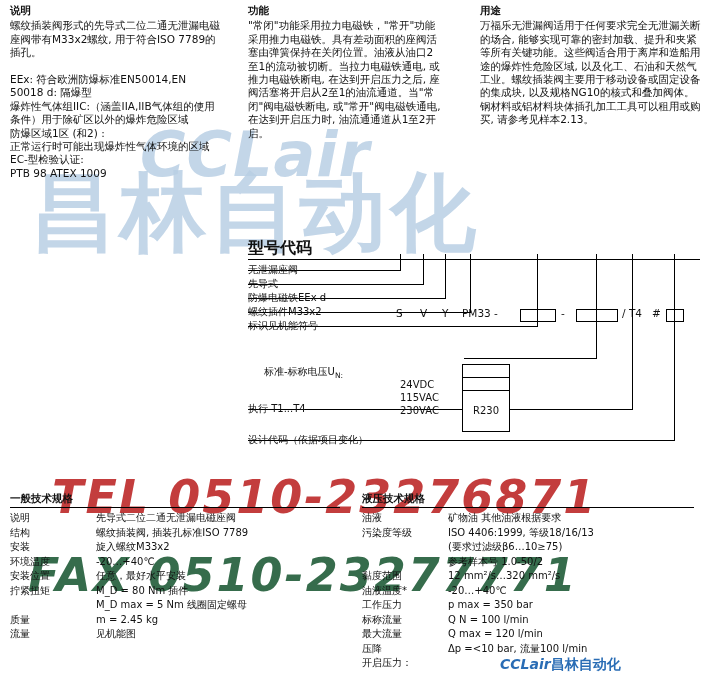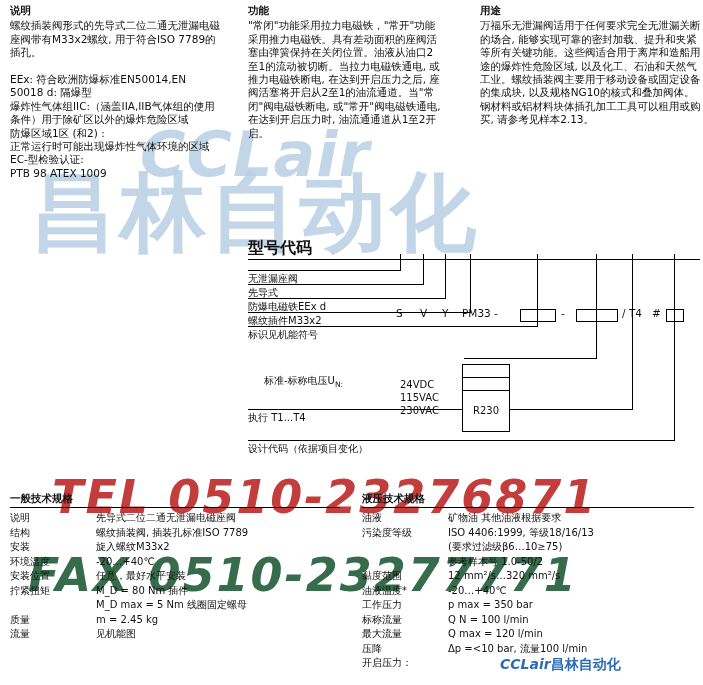--- a/index.html
+++ b/index.html
@@ -64,21 +64,21 @@
   .tc-rule{border-top:1px solid #000;width:452px;margin-bottom:4px;}
   .tc-codeline{position:relative;height:16px;font-size:10.5px;}
   .tc-codeline span{position:absolute;top:0;margin-top:43px;}
   .box{
     display:inline-block;border:1px solid #000;height:11px;
     vertical-align:middle;background:#fff;
   }
   .lines{position:absolute;left:0;top:16px;width:452px;height:175px;}
   .vline{position:absolute;width:1px;background:#000;}
   .hline{position:absolute;height:1px;background:#000;}
-  .tc-label{position:absolute;font-size:10px;white-space:nowrap;margin-top:9px;}
+  .tc-label{position:absolute;font-size:10px;white-space:nowrap;}
 
   .volt-table{position:absolute;left:152px;top:124px;font-size:10px;}
   .volt-row{display:flex;align-items:center;height:13px;}
   .volt-v{width:62px;}
   .volt-c{border:1px solid #000;padding:14px 6px;height:12px;line-height:12px;min-width:34px;text-align:center;background:#fff;}
 
   
   .specs{position:absolute;left:0;top:492px;width:703px;}
   .spec-col{position:absolute;top:0;font-size:10px;}
   .spec-left{left:10px;width:330px;}

